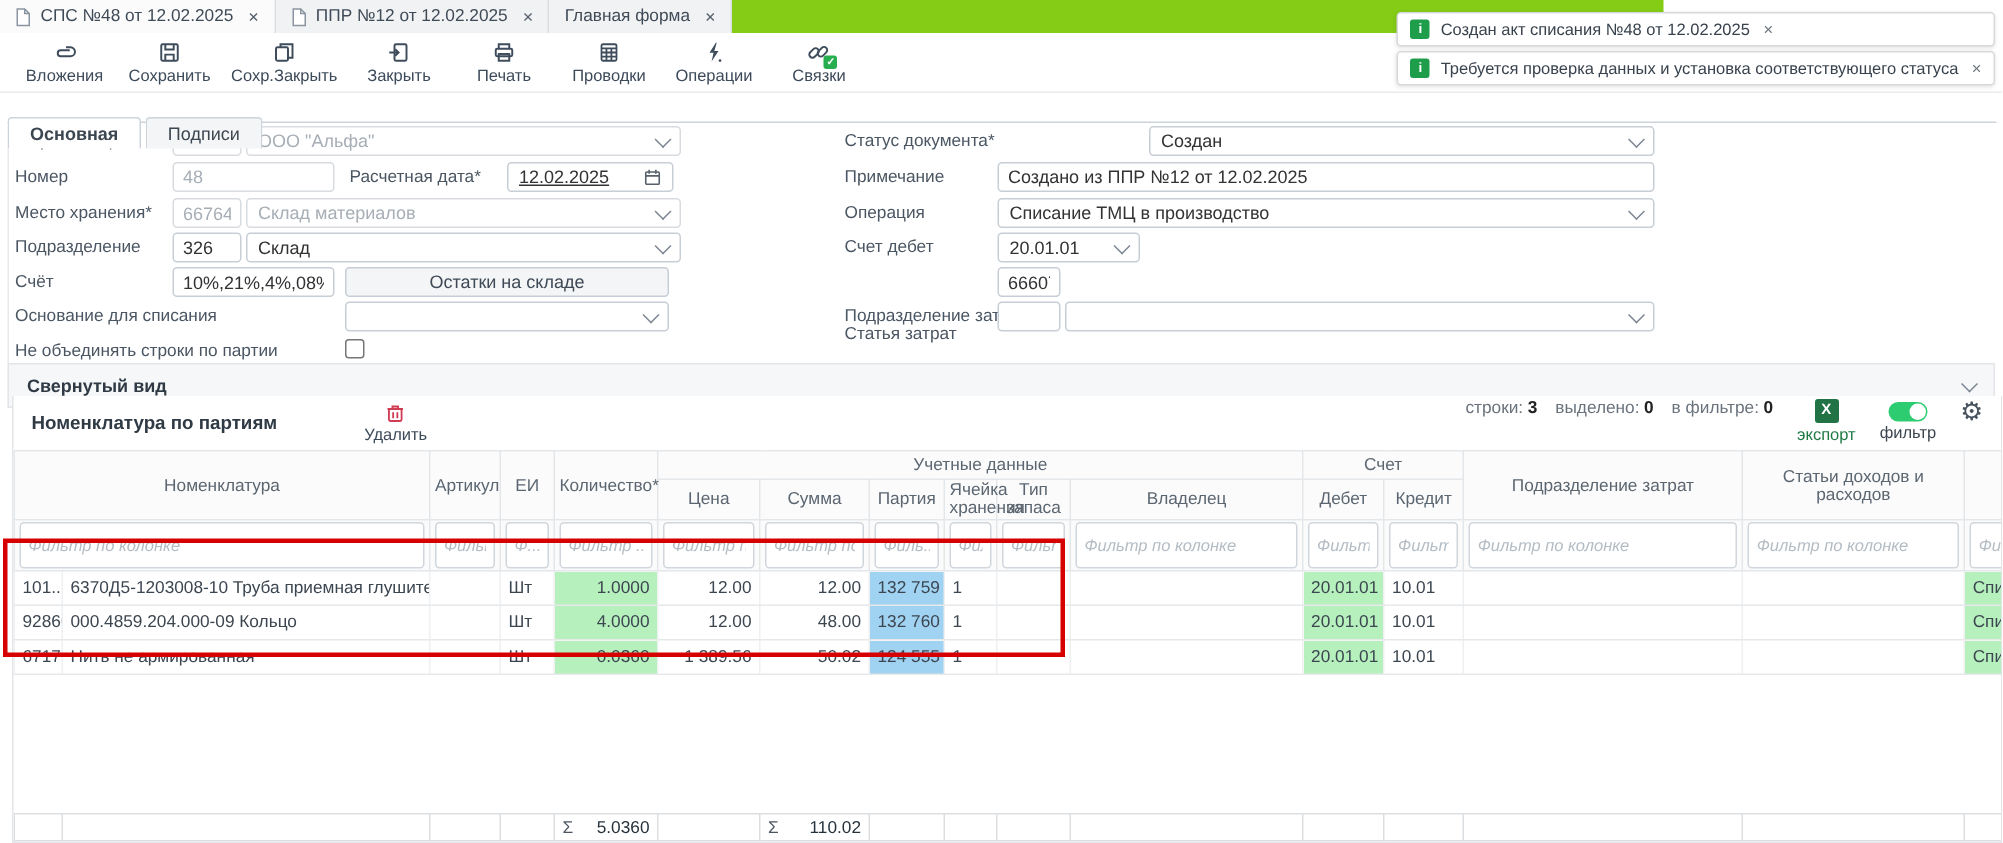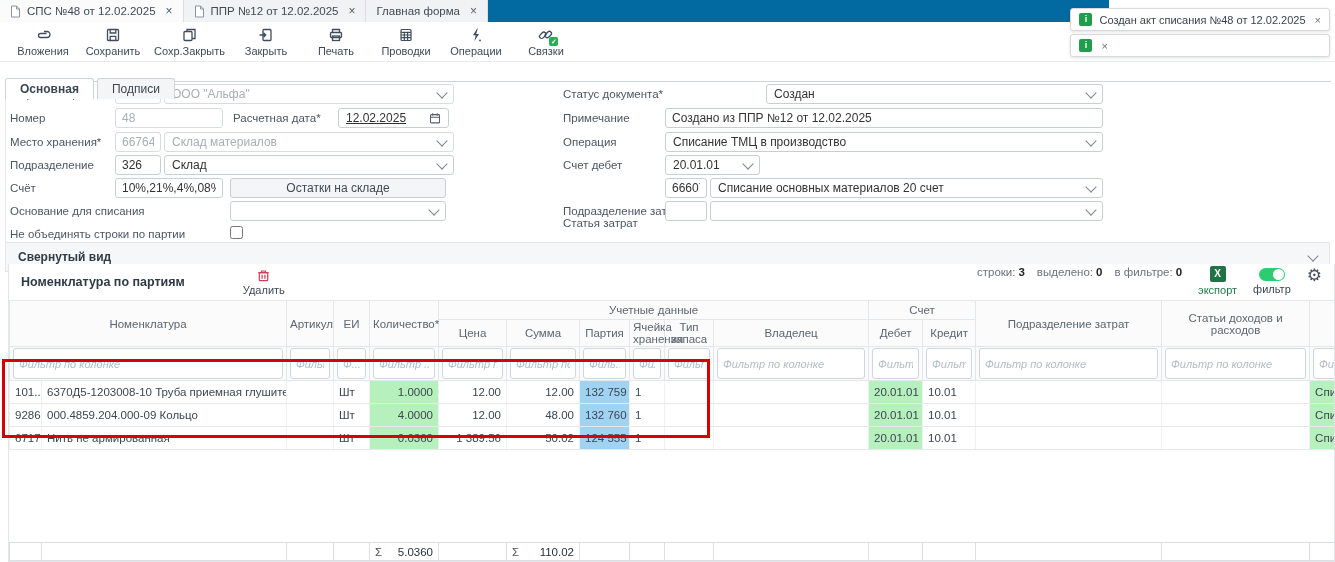--- a/index.html
+++ b/index.html
@@ -1,19 +1,19 @@
 <!DOCTYPE html>
 <html><head>
 <meta charset="utf-8">
 <style>
   html,body{margin:0;padding:0;background:#fff;}
   #app{position:relative;width:1335px;height:562px;background:#fff;overflow:hidden;
        font-family:"Liberation Sans",sans-serif;font-size:12px;color:#3c4650;}
   
-  .tabbar{position:absolute;left:0;top:0;width:1109px;height:22px;background:#0369a1;
+  .tabbar{position:absolute;left:0;top:0;width:1109px;height:22px;background:#84cc16;
           border-bottom:1px solid #e3e5e8;display:flex;}
   .dtab{display:flex;align-items:center;gap:6px;padding:0 10px;background:#f1f2f4;
         border-right:1px solid #dcdfe2;font-size:11.5px;color:#3f4a57;cursor:pointer;}
   .dtab.active{background:#fbfbfc;}
   .dtab .x{color:#55606b;font-size:12px;margin-left:4px;}
   
   .toolbar{position:absolute;left:0;top:22px;width:1335px;height:40px;background:#fff;
            border-bottom:1px solid #e9ebee;display:flex;align-items:center;padding-left:8px;box-sizing:border-box;}
   .tbtn{display:flex;flex-direction:column;align-items:center;justify-content:center;
         min-width:58px;padding:2px 6px;gap:2px;cursor:pointer;}
@@ -185,20 +185,21 @@
   </div>
 
   <div class="toasts">
     <div class="toast">
       <span class="info-ic">i</span>
       <span>Создан акт списания №48 от 12.02.2025</span>
       <span class="x">×</span>
     </div>
     <div class="toast">
       <span class="info-ic">i</span>
+      <span>Требуется проверка данных и установка соответствующего статуса</span>
       <span class="x">×</span>
     </div>
   </div>
 
   <div class="ftabs">
     <div class="ftab active">Основная</div>
     <div class="ftab">Подписи</div>
   </div>
   <div class="formarea"></div>
 
@@ -263,24 +264,20 @@
   </div>
 
   <span class="lbl" style="left:563px;top:159px;">Счет дебет</span>
   <div class="sel" style="left:665px;top:155px;width:95px;">
     <span>20.01.01</span>
       <span class="chev"></span>
   </div>
 
   <span class="lbl" style="left:563px;top:182px;margin-top:35px;">Статья затрат</span>
   <input class="inp" style="left: 665px; top: 178px; width: 42px;" value="66607">
-  <div class="sel" style="left:710px;top:178px;width:393px;">
-    <span>Списание основных материалов 20 счет</span>
-      <span class="chev"></span>
-  </div>
 
   <span class="lbl" style="left:563px;top:205px;">Подразделение затрат</span>
   <input class="inp" style="left: 665px; top: 201px; width: 42px;">
   <div class="sel" style="left:710px;top:201px;width:393px;">
     <span></span>
       <span class="chev"></span>
   </div>
 
   <div class="collbar">
     <span>Свернутый вид</span>

